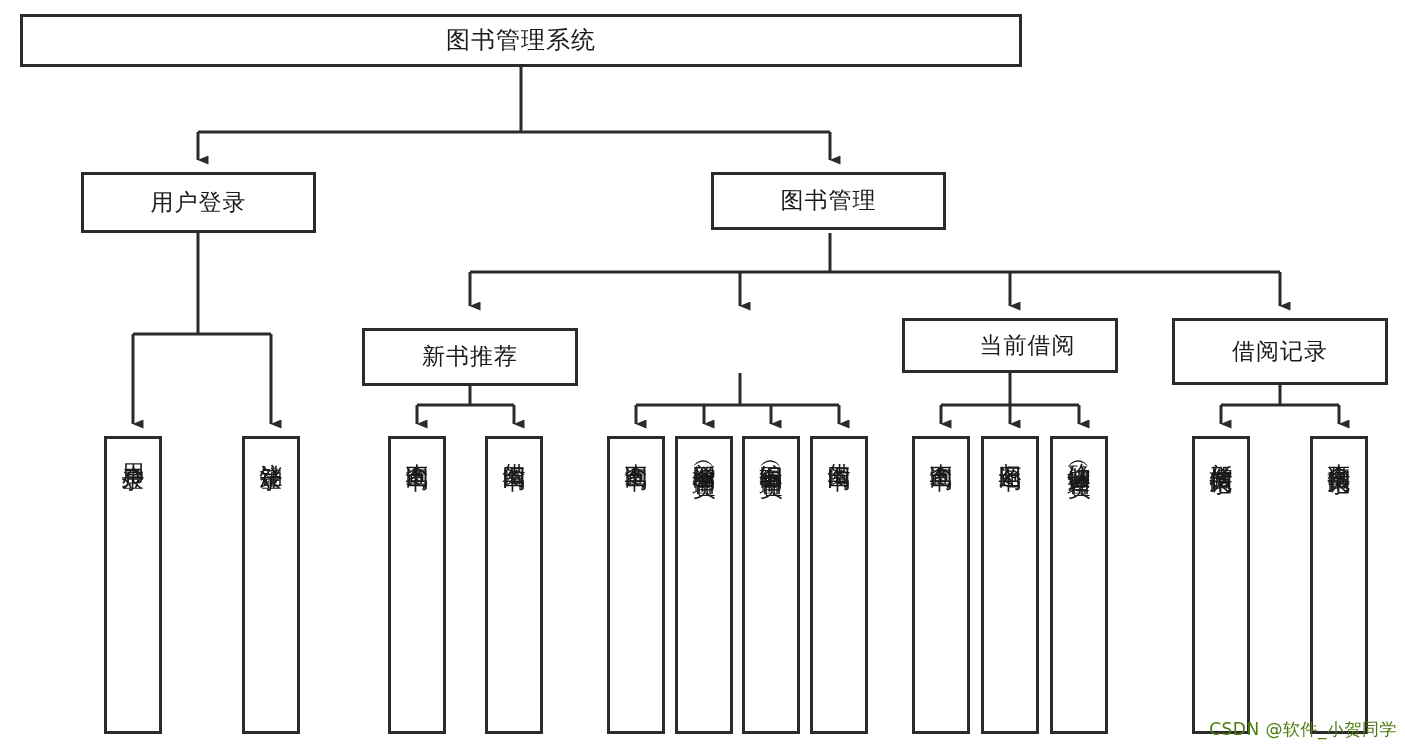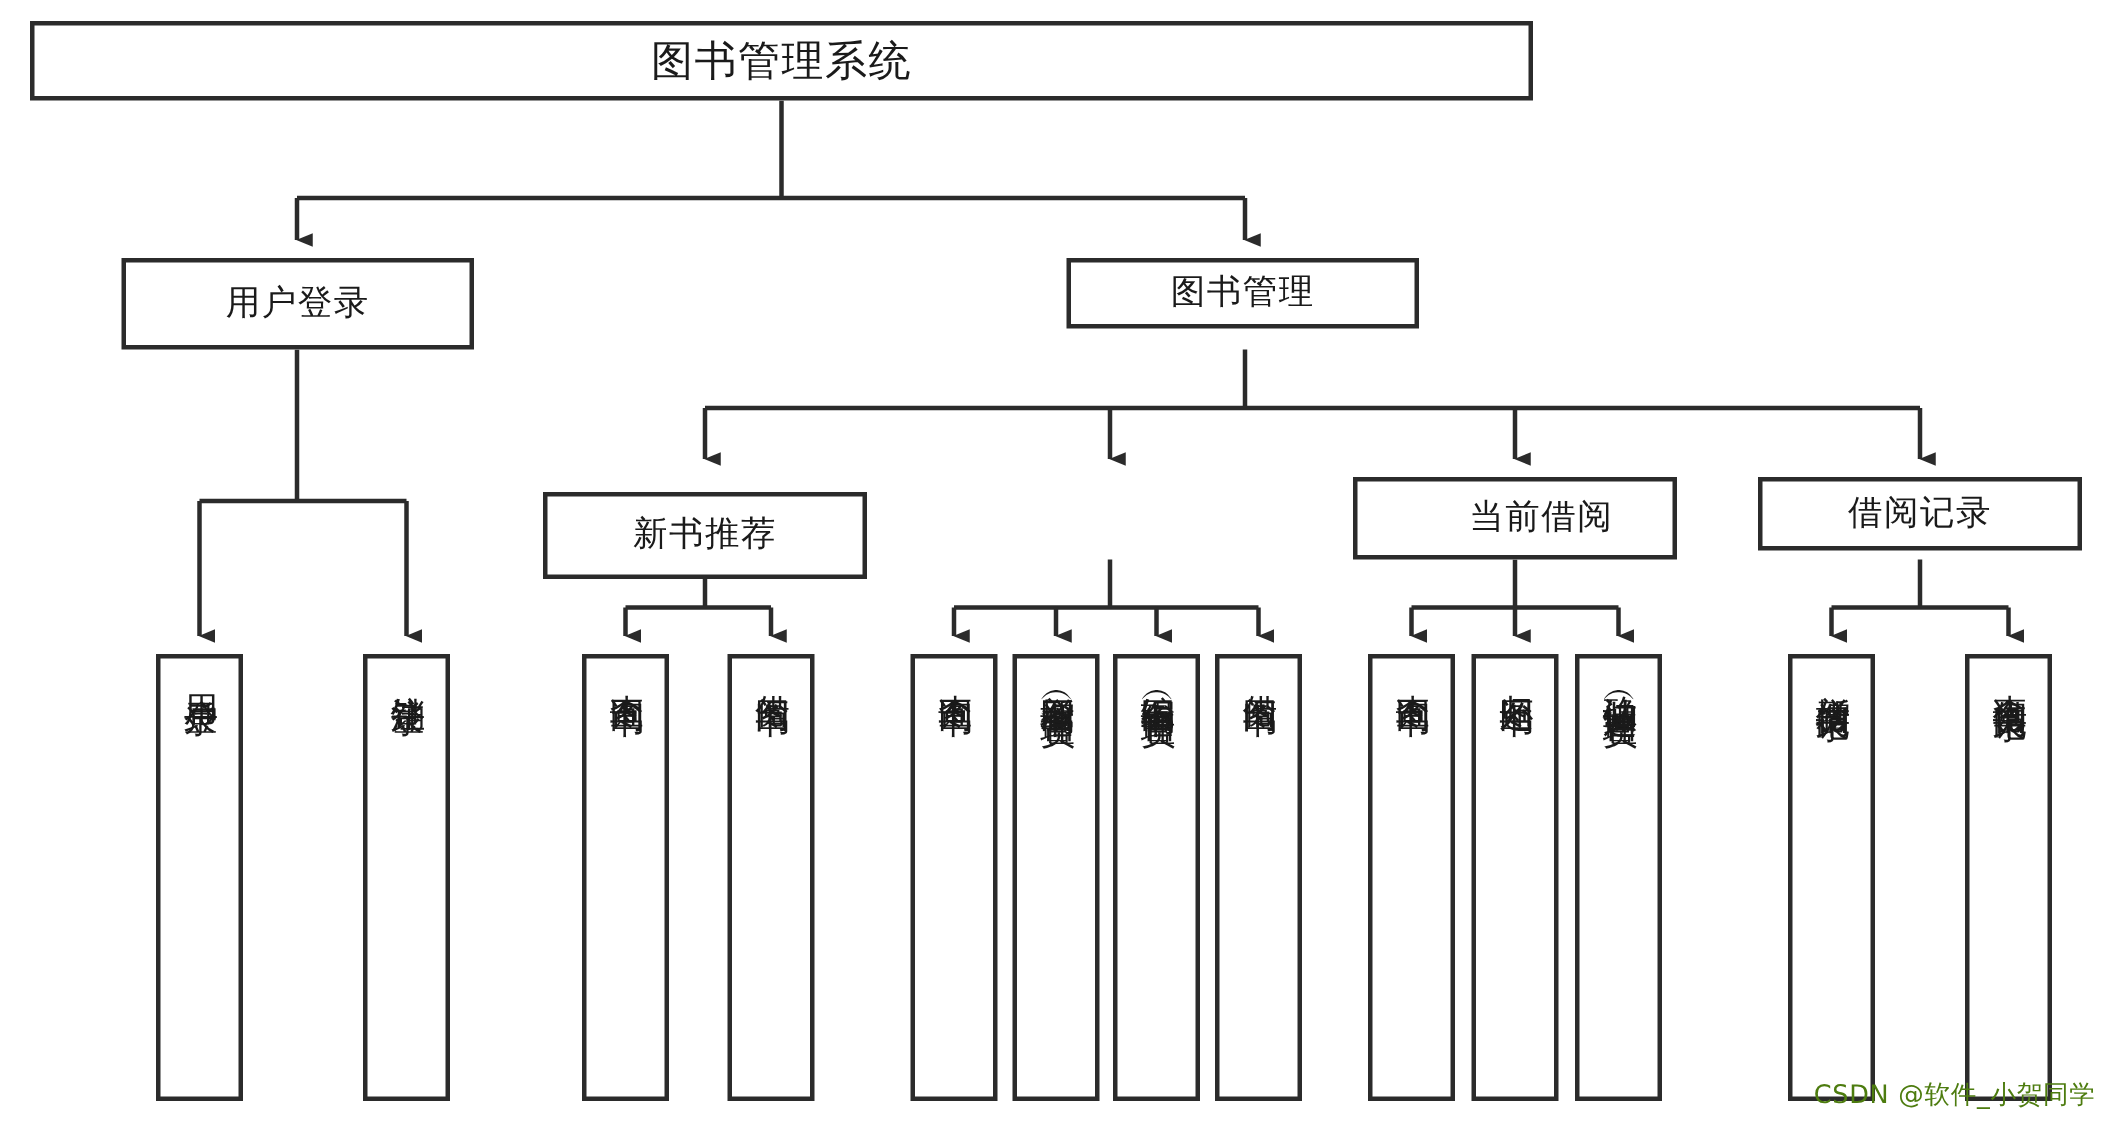--- a/index.html
+++ b/index.html
@@ -39,21 +39,21 @@
     padding-top: 6px;
   }
   .node-v .label {
     writing-mode: vertical-rl;
     text-orientation: upright;
     font-size: 23px;
     line-height: 1.18;
     letter-spacing: 2px;
     white-space: nowrap;
   }
-  #root-node .label { font-size: 28px; }
+  #root-node .label { font-size: 24px; }
   svg#wires {
     position: absolute;
     left: 0;
     top: 0;
     width: 1405px;
     height: 747px;
     pointer-events: none;
   }
   #watermark {
     position: absolute;
@@ -120,31 +120,31 @@
     </g>
   </svg>
 
   <div class="node node-h" id="root-node" style="left:20px; top:14px; width:1002px; height:53px;">
     <span class="label">图书管理系统</span>
   </div>
 
   <div class="node node-h" style="left:81px; top:172px; width:235px; height:61px;">
     <span class="label">用户登录</span>
   </div>
-  <div class="node node-h" style="left:711px; top:172px; width:235px; height:47px;">
+  <div class="node node-h" style="left:711px; top:172px; width:235px; height:58px;">
     <span class="label">图书管理</span>
   </div>
 
   <div class="node node-h" style="left:362px; top:328px; width:216px; height:58px;">
     <span class="label">新书推荐</span>
   </div>
   <div class="node node-h" style="left:902px; top:318px; width:216px; height:55px;padding-left:35px;">
     <span class="label">当前借阅</span>
   </div>
-  <div class="node node-h" style="left:1172px; top:318px; width:216px; height:49px;">
+  <div class="node node-h" style="left:1172px; top:318px; width:216px; height:67px;">
     <span class="label">借阅记录</span>
   </div>
 
   <div class="node node-v" style="left:104px; top:436px; width:58px; height:298px;">
     <span class="label">用户登录</span>
   </div>
   <div class="node node-v" style="left:242px; top:436px; width:58px; height:298px;">
     <span class="label">注销登录</span>
   </div>
 

